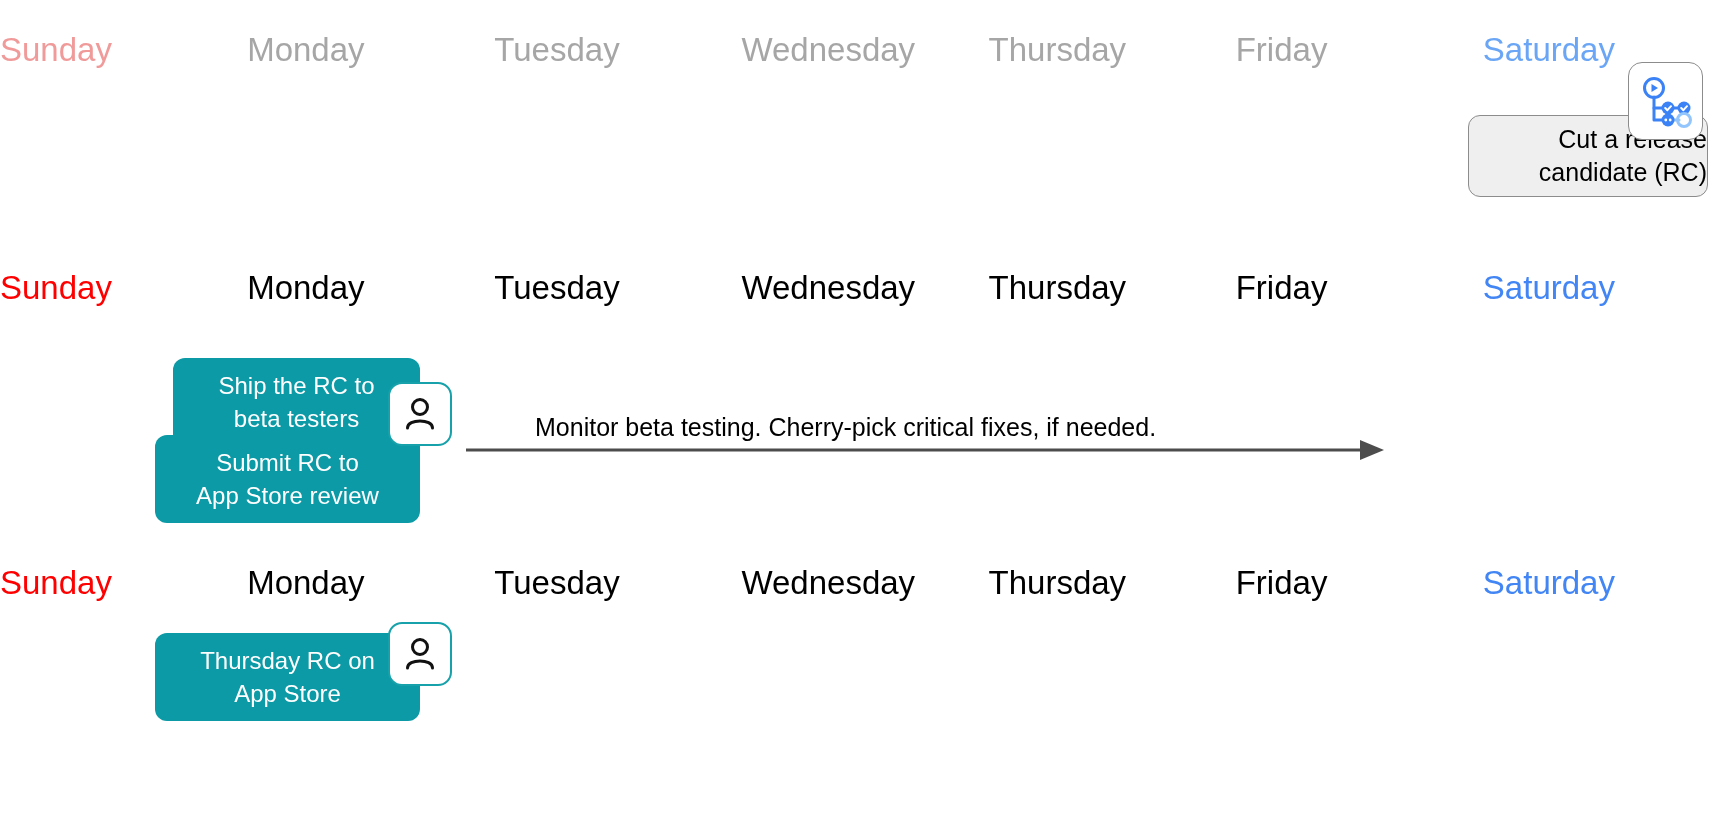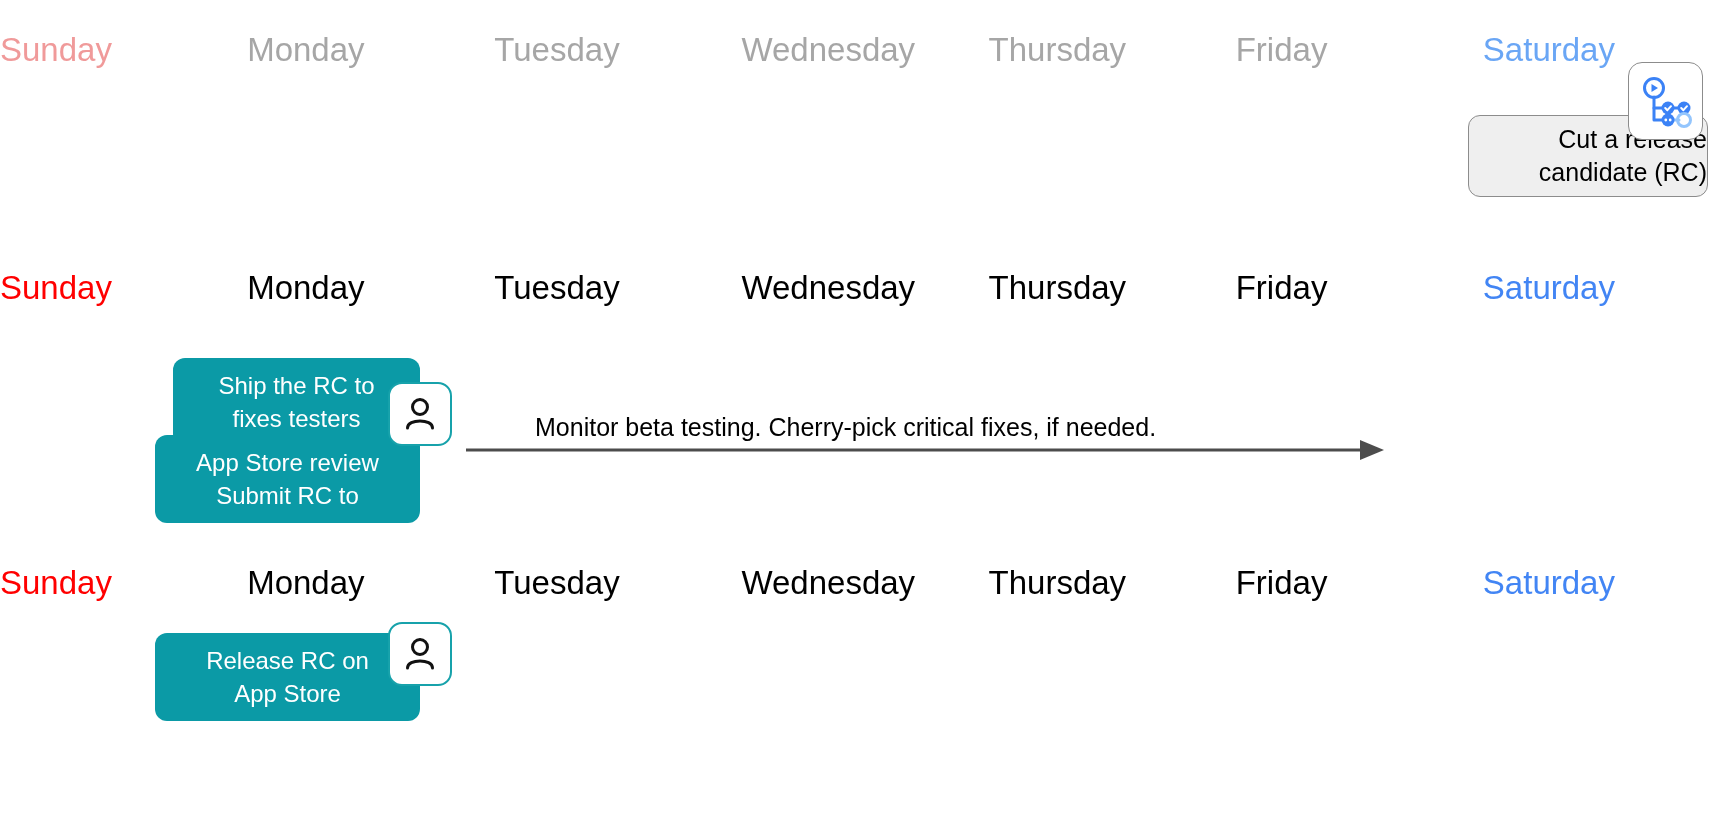--- a/index.html
+++ b/index.html
@@ -154,28 +154,28 @@
     <div class="day-cell day-black">Tuesday</div>
     <div class="day-cell day-black">Wednesday</div>
     <div class="day-cell day-black">Thursday</div>
     <div class="day-cell day-black">Friday</div>
     <div class="day-cell day-blue">Saturday</div>
   </div>
 
   <div class="pill" style="left:173px; top:358px; width:247px; height:88px;">
     <div>
       <span>Ship the RC to</span>
-      <span>fixes testers</span>
+      <span>beta testers</span>
     </div>
   </div>
 
   <div class="pill" style="left:155px; top:435px; width:265px; height:88px;">
     <div>
+      <span>Submit RC to</span>
       <span>App Store review</span>
-      <span>Submit RC to</span>
     </div>
   </div>
 
   <div class="badge badge-person" style="left:388px; top:382px; width:64px; height:64px;">
     <svg width="40" height="40" viewBox="0 0 40 40">
       <circle cx="20" cy="13" r="7.5" fill="none" stroke="#111111" stroke-width="3"></circle>
       <path d="M7.5 34 C7.5 24.5 32.5 24.5 32.5 34" fill="none" stroke="#111111" stroke-width="3" stroke-linecap="round"></path>
     </svg>
   </div>
 
@@ -191,21 +191,21 @@
     <div class="day-cell day-black">Monday</div>
     <div class="day-cell day-black">Tuesday</div>
     <div class="day-cell day-black">Wednesday</div>
     <div class="day-cell day-black">Thursday</div>
     <div class="day-cell day-black">Friday</div>
     <div class="day-cell day-blue">Saturday</div>
   </div>
 
   <div class="pill" style="left:155px; top:633px; width:265px; height:88px;">
     <div>
-      <span>Release RC on</span>
+      <span>Thursday RC on</span>
       <span>App Store</span>
     </div>
   </div>
 
   <div class="badge badge-person" style="left:388px; top:622px; width:64px; height:64px;">
     <svg width="40" height="40" viewBox="0 0 40 40">
       <circle cx="20" cy="13" r="7.5" fill="none" stroke="#111111" stroke-width="3"></circle>
       <path d="M7.5 34 C7.5 24.5 32.5 24.5 32.5 34" fill="none" stroke="#111111" stroke-width="3" stroke-linecap="round"></path>
     </svg>
   </div>

